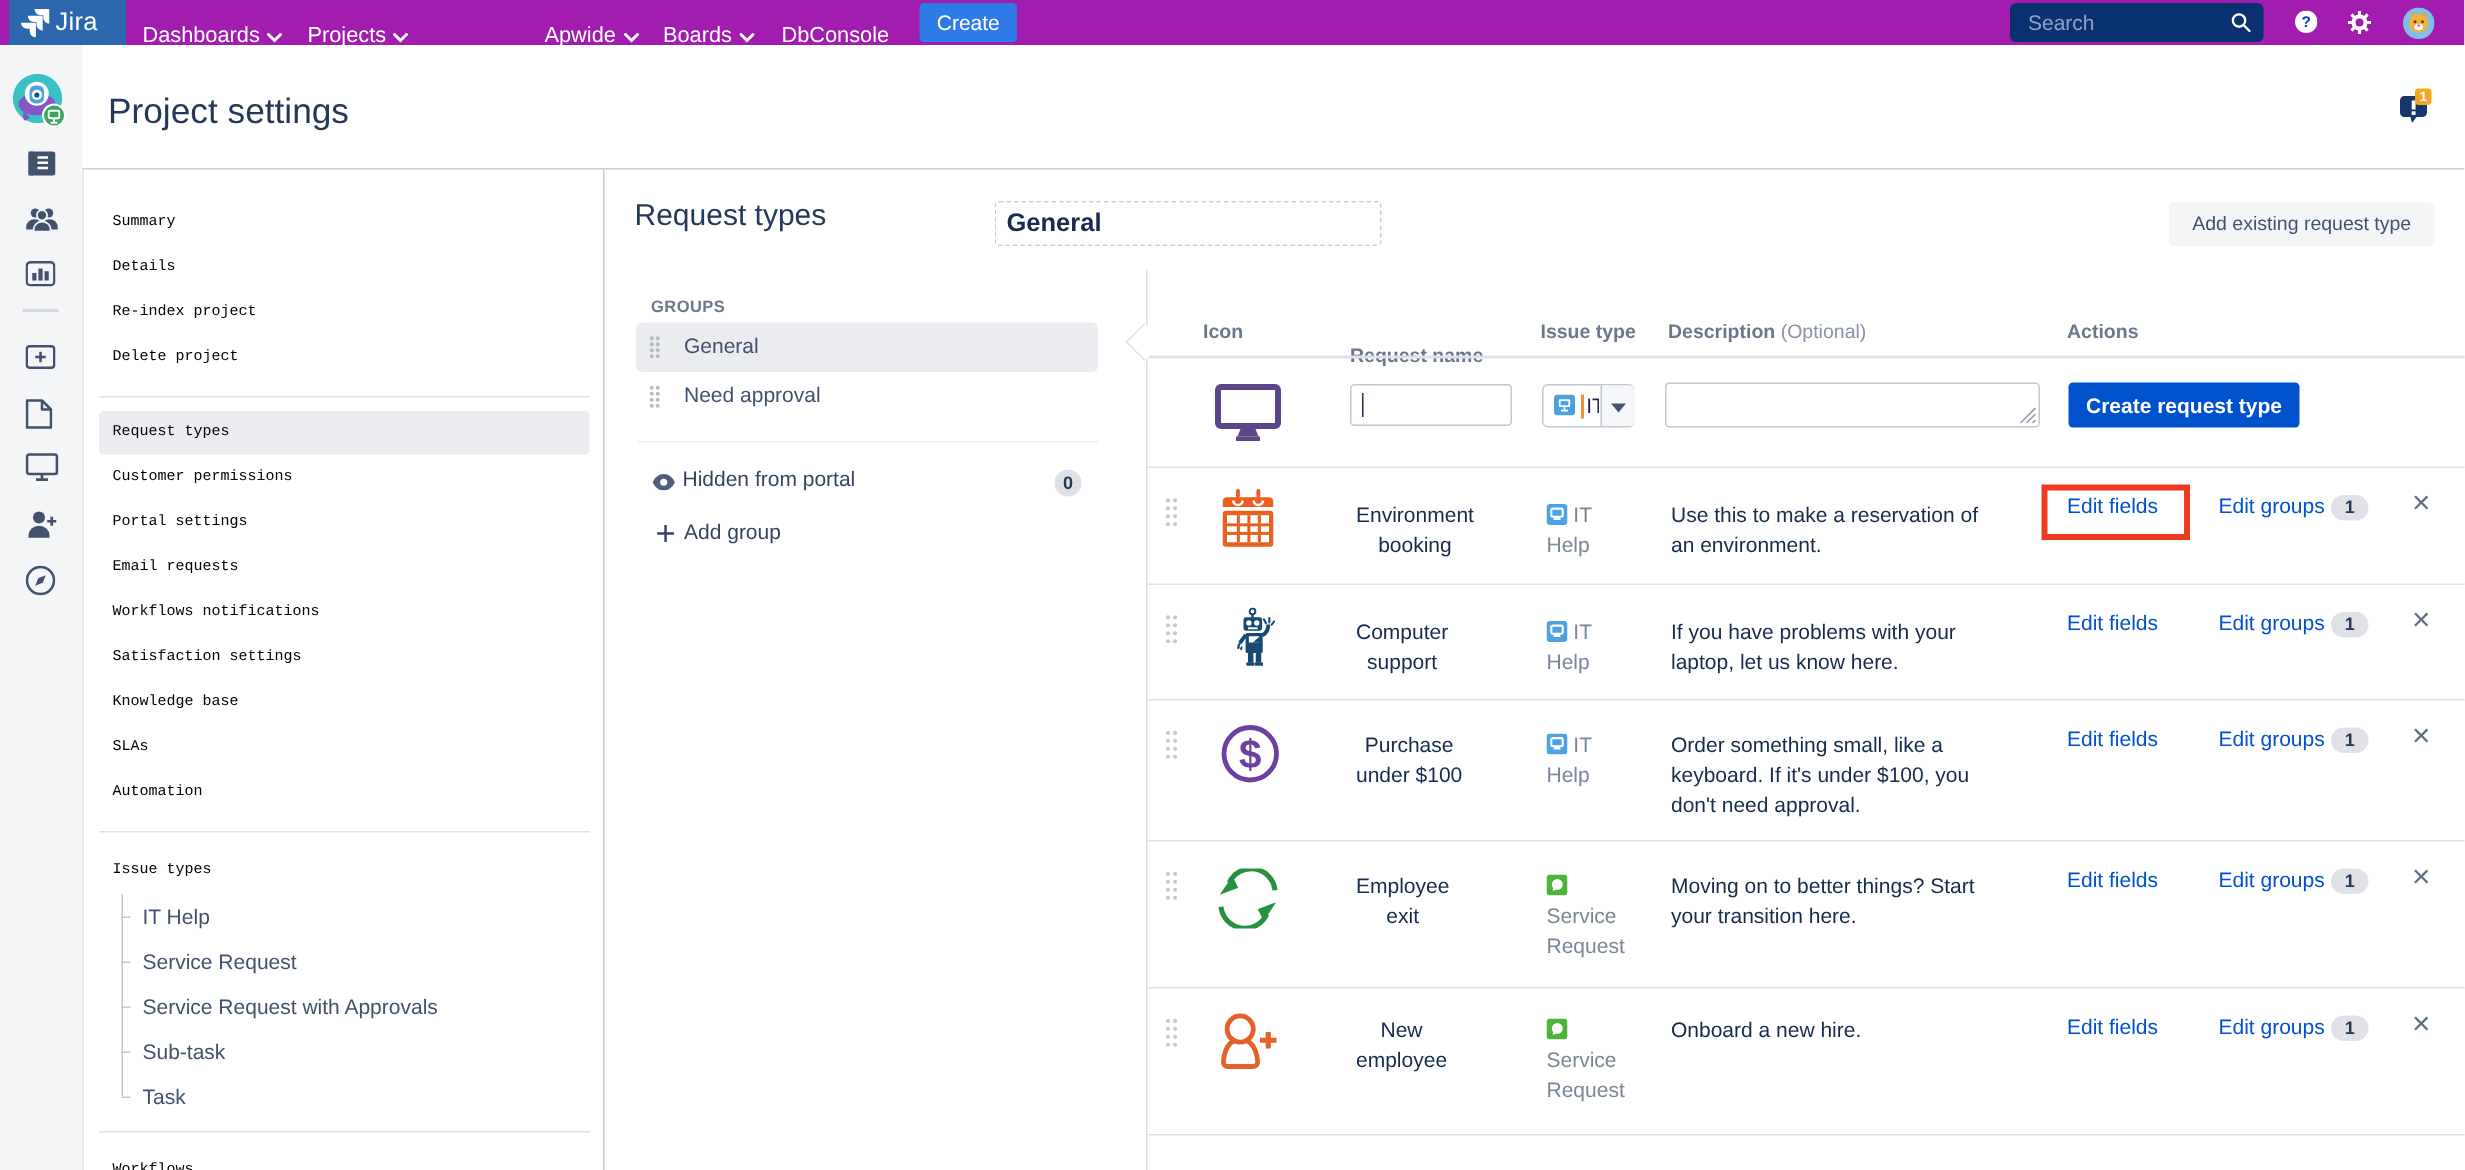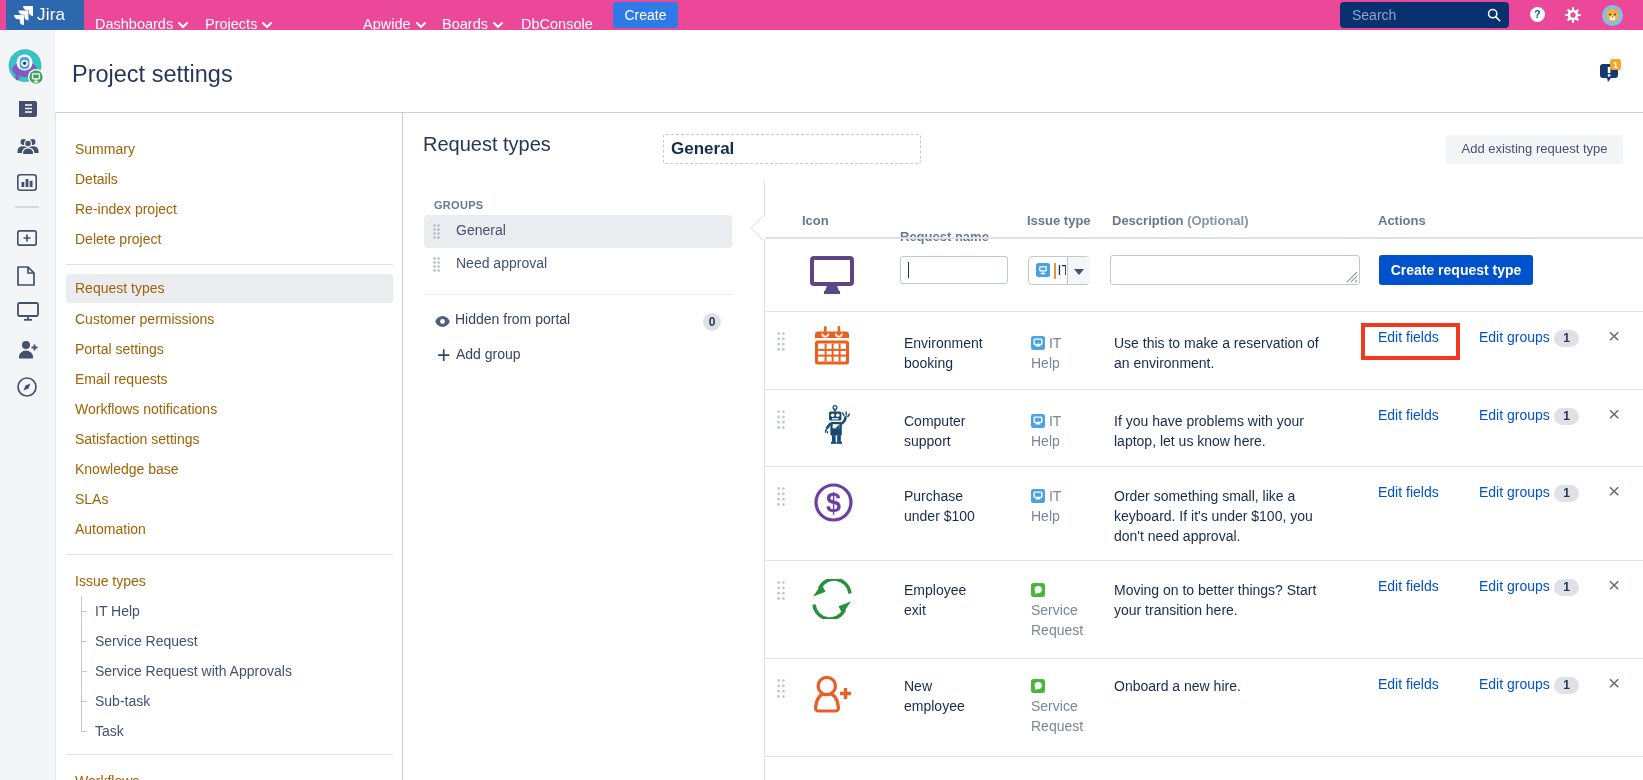--- a/index.html
+++ b/index.html
@@ -1,21 +1,21 @@
 <!DOCTYPE html>
 <html><head>
 <meta charset="utf-8">
 <style>
 * { margin:0; padding:0; box-sizing:border-box; }
 html,body { width:1643px; height:780px; overflow:hidden; background:#fff;
   font-family:"Liberation Sans", sans-serif; }
 #app { position:relative; width:1643px; height:780px; }
 
 
-#navbar { position:absolute; left:0; top:0; width:1643px; height:30px; background:#ec4899; }
+#navbar { position:absolute; left:0; top:0; width:1643px; height:30px; background:#a21caf; }
 #logo { position:absolute; left:6px; top:0; width:78px; height:30px; background:#2d68ae;
   display:flex; align-items:center; }
 #logo svg { margin-left:8px; }
 #logo .jtxt { color:#fff; font-size:17px; margin-left:4px; letter-spacing:0.2px; }
 .navmenu { position:absolute; top:0; height:48px; display:flex; align-items:center;
   color:#fff; font-size:14.5px; }
 .navmenu .chev { margin-left:5px; margin-top:2px; }
 #createbtn { position:absolute; left:613px; top:2px; width:65px; height:26px; background:#2e7be8;
   border-radius:3px; color:#fff; font-size:14px; text-align:center; line-height:26px; }
 #searchbox { position:absolute; left:1340px; top:2px; width:169px; height:26px; background:#093170;
@@ -34,21 +34,21 @@
 #ptitle { position:absolute; left:17px; top:31px; font-size:23.5px; color:#253858; }
 #notif { position:absolute; left:1542px; top:27px; }
 
 
 #contentline { position:absolute; left:55px; top:112px; width:1588px; height:0; border-top:1px solid #c8cdd6; z-index:9; }
 
 
 #sidenav { position:absolute; left:55px; top:112px; width:348px; height:668px; background:#fff;
   border-left:1px solid #e3e5e9; border-right:1px solid #c8cdd6; }
 .navitem { position:absolute; left:10px; width:327px; height:30px; line-height:30px;
-  font-size:14px; color:#a16207; padding-left:9px; }
+  font-size:10px; color:#000000; padding-left:9px;font-family:Liberation Mono, monospace; }
 .navitem.sel { background:#ebecf0; border-radius:3px; height:29px; line-height:29px; }
 .navsep { position:absolute; left:10px; width:327px; border-top:1px solid #dfe1e6; }
 .treeline { position:absolute; left:25px; width:1px; background:#c1c7d0; }
 .treetick { position:absolute; left:25px; width:6px; height:1px; background:#c1c7d0; }
 .navchild { position:absolute; left:39px; height:30px; line-height:30px; font-size:14px; color:#42526e; }
 
 
 #main { position:absolute; left:404px; top:112px; width:1239px; height:668px; background:#fff; }
 #rtitle { position:absolute; left:19px; top:21px; font-size:20px; color:#253858; }
 #gname { position:absolute; left:259px; top:22px; width:258px; height:30px;
@@ -70,26 +70,26 @@
 #hiddenrow .badge { position:absolute; left:269px; top:7px; }
 #addgroup { position:absolute; left:31px; top:232px; width:200px; }
 #addgroup .plus { position:absolute; left:2px; top:-2px; font-size:23px; color:#344563; font-weight:400; }
 #addgroup .txt { position:absolute; left:21px; top:2px; font-size:14px; color:#344563; }
 
 
 #tablezone { position:absolute; left:360px; top:68px; width:891px; height:600px; border-left:1px solid #dfe1e6; }
 #notch { position:absolute; left:-11px; top:39px; width:18px; height:18px; background:#fff;
   transform:rotate(45deg); border-left:1px solid #dfe1e6; border-bottom:1px solid #dfe1e6; }
 .th { position:absolute; top:33px; font-size:13px; font-weight:bold; color:#6b778c; }
-.th .opt { font-weight:bold; color:#8993a4;text-align:right; }
+.th .opt { font-weight:normal; color:#8993a4;text-align:right; }
 #headline { position:absolute; left:0; top:57px; width:891px; height:2px; background:#dfe1e6; }
 
 .row { position:absolute; left:0; width:891px; border-bottom:1px solid #dfe1e6; }
 .cell { position:absolute; }
-.rname { font-size:14px; line-height:20px; color:#172b4d; }
+.rname { font-size:14px; line-height:20px; color:#172b4d;text-align:center; }
 .itype { font-size:14px; line-height:20px; color:#7a869a; }
 .desc { font-size:14px; line-height:20px; color:#172b4d; }
 .alink { font-size:14px; color:#0052cc; }
 .pill { display:inline-block; background:#dfe1e6; border-radius:9px; min-width:25px; height:17px;
   font-size:12px; font-weight:bold; color:#253858; text-align:center; line-height:17px; }
 .xclose { font-size:21px; color:#5e6c84; }
 
 
 input.rni { position:absolute; border:1px solid #c1c7d0; border-radius:3px; font-size:14px;
   font-family:"Liberation Sans",sans-serif; padding:0 7px; outline:none; }

